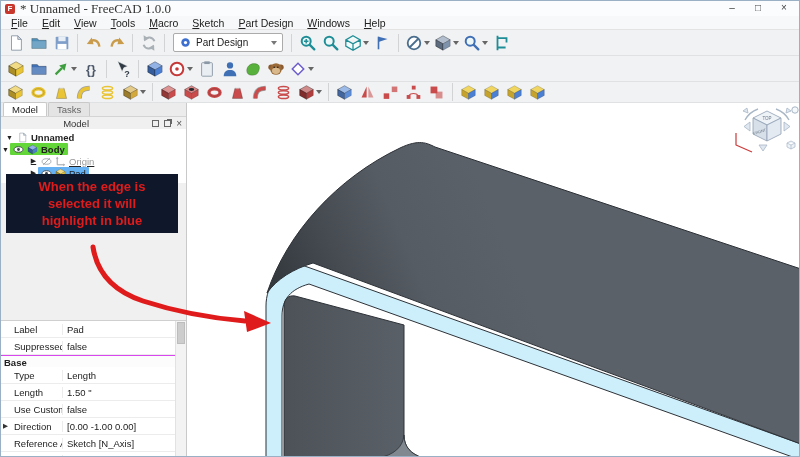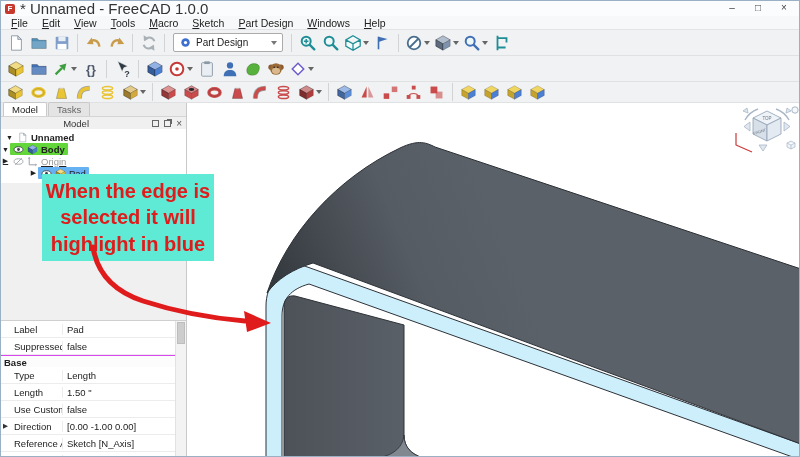--- a/index.html
+++ b/index.html
@@ -4,21 +4,21 @@
 <style>
   * { margin:0; padding:0; box-sizing:border-box; }
   html,body { background:#888; }
   .app { position:relative; width:800px; height:457px; overflow:hidden;
          background:#f0f0f0; font-family:"Liberation Sans", sans-serif; color:#222;
          border:1px solid #9ab0c4; }
   
   .titlebar { height:15px; background:#fbfcfd; display:flex; align-items:center; padding:0 4px; }
   .app-logo { width:10px; height:10px; background:#c8372c; border-radius:2px; color:#fff;
               font-size:8px; font-weight:bold; line-height:10px; text-align:center; margin-right:5px; }
-  .title-text { font-size:15px; color:#333; flex:1; }
+  .title-text { font-size:13px; color:#333; flex:1;font-family:Liberation Serif, serif; }
   .win-controls { display:flex; gap:4px; }
   .win-btn { width:22px; height:13px; font-size:10px; line-height:12px; text-align:center; color:#444; }
   
   .menubar { height:14px; background:#f7f8f9; display:flex; align-items:center; padding-left:3px;
              border-bottom:1px solid #e3e3e3; }
   .menu-item { font-size:10.5px; padding:0 7px; color:#222; }
   .menu-item::first-letter { text-decoration:underline; }
   
   .tbrow { display:flex; align-items:center; background:#f1f2f3; border-bottom:1px solid #e0e1e2; padding-left:3px; }
   .tbrow1 { height:26px; } .tbrow2 { height:26px; } .tbrow3 { height:21px; }
@@ -61,23 +61,23 @@
   .prop-row { display:flex; height:17px; border-bottom:1px solid #ececec; align-items:center; }
   .prop-exp { width:9px; font-size:6.5px; color:#333; text-align:center; }
   .prop-name { width:52px; padding-left:4px; color:#222; white-space:nowrap; overflow:hidden; }
   .prop-value { flex:1; border-left:1px solid #ececec; padding-left:4px; white-space:nowrap; overflow:hidden; }
   .props-scroll { position:absolute; right:0; top:0; bottom:0; width:11px; background:#f3f3f3; border-left:1px solid #e2e2e2;}
   .props-thumb { position:absolute; top:1px; left:1px; width:8px; height:22px; background:#cdcdcd; border:1px solid #bdbdbd;}
   
   .viewport { position:relative; flex:1; background:#fff; }
   .viewport svg { position:absolute; left:0; top:0; }
   
-  .annotation { position:absolute; left:5px; top:173px; width:172px; background:#5eead4; padding:4px 2px;
-                text-align:center; font-size:20px; font-weight:bold; line-height:1.32;
-                white-space:pre-line;margin-left:36px; }
+  .annotation { position:absolute; left:5px; top:173px; width:172px; background:#0f172a; padding:4px 2px;
+                text-align:center; font-size:13px; font-weight:bold; line-height:1.32;
+                white-space:pre-line; }
   .arrow-overlay { position:absolute; left:0; top:0; pointer-events:none; }
 </style>
 </head>
 <body>
 
 <div class="app">
 
   <div class="titlebar">
     <div class="app-logo">F</div>
     <div class="title-text">* Unnamed - FreeCAD 1.0.0</div>
@@ -400,21 +400,21 @@
             <span class="tree-sel" style="background: rgb(99, 214, 58);">
               <svg class="tree-ico" viewBox="0 0 20 20" style="color: rgb(58, 64, 71);">
                 <use href="#sym-eye" xlink:href="#sym-eye"></use>
               </svg>
               <svg class="tree-ico" viewBox="0 0 20 20" style="color: rgb(74, 127, 212);">
                 <use href="#sym-cube" xlink:href="#sym-cube"></use>
               </svg>
               <span class="tree-label" style="font-weight: bold;">Body</span>
             </span>
           </div>
-          <div class="tree-row" style=" text-decoration: underline;">
+          <div class="tree-row" style="padding-left: 28px; text-decoration: underline;">
             <span class="expander">▶</span>
             <span class="tree-sel">
               <svg class="tree-ico" viewBox="0 0 20 20" style="color: rgb(154, 160, 166);">
                 <use href="#sym-eyeoff" xlink:href="#sym-eyeoff"></use>
               </svg>
               <svg class="tree-ico" viewBox="0 0 20 20" style="color: rgb(154, 160, 166);">
                 <use href="#sym-axes" xlink:href="#sym-axes"></use>
               </svg>
               <span class="tree-label" style="color: rgb(154, 154, 154);">Origin</span>
             </span>

